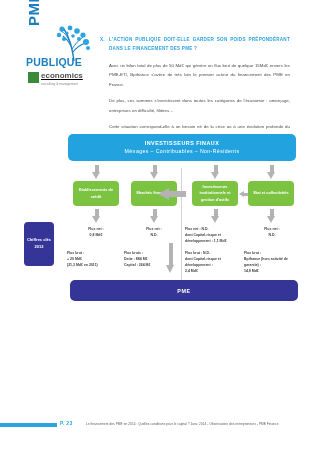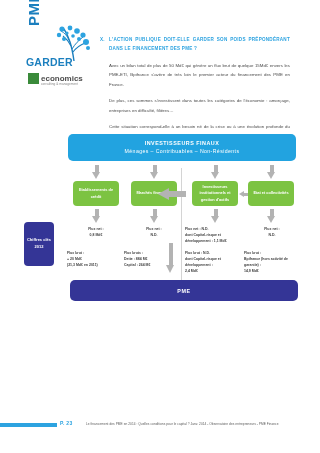--- a/index.html
+++ b/index.html
@@ -50,22 +50,22 @@
   }
   .logo-tree {
     position: absolute;
     left: 26px; top: 0px;
     width: 44px; height: 38px;
   }
   .logo-sub {
     position: absolute;
     left: 2px; top: 48px;
     display: flex;
-    align-items: center;
     height: 13px;
+    text-decoration: underline;
   }
   .logo-sub-mark {
     width: 11px; height: 11px;
     background: #3a8a3a;
     margin-right: 2px;
     flex: none;
   }
   .logo-sub-text {
     font-size: 8px;
     font-weight: bold;
@@ -357,21 +357,21 @@
   }
 </style>
 </head>
 <body>
 
 <div class="page">
 
   <div class="logo-block">
     <div class="logo-main">
       <div class="logo-pme">PME</div>
-      <div class="logo-finance">GARDER</div>
+      <div class="logo-finance">PUBLIQUE</div>
       <svg class="logo-tree" viewBox="0 0 44 38">
         <path d="M22 37 C21 30 20 24 18 18 C16 12 14 8 12 5" stroke="#1b7fbe" stroke-width="1.4" fill="none"></path>
         <path d="M21 28 C24 24 28 21 33 19" stroke="#1b7fbe" stroke-width="1.1" fill="none"></path>
         <path d="M19 22 C17 18 15 15 11 12" stroke="#1b7fbe" stroke-width="1.1" fill="none"></path>
         <path d="M20 25 C23 20 27 16 31 13" stroke="#1b7fbe" stroke-width="1" fill="none"></path>
         <path d="M17 16 C15 12 13 9 9 7" stroke="#1b7fbe" stroke-width="0.9" fill="none"></path>
         <circle cx="34" cy="18" r="3" fill="#2da3e0"></circle>
         <circle cx="31" cy="11" r="2.6" fill="#2da3e0"></circle>
         <circle cx="25" cy="7" r="2.8" fill="#2da3e0"></circle>
         <circle cx="18" cy="4" r="2.4" fill="#2da3e0"></circle>

